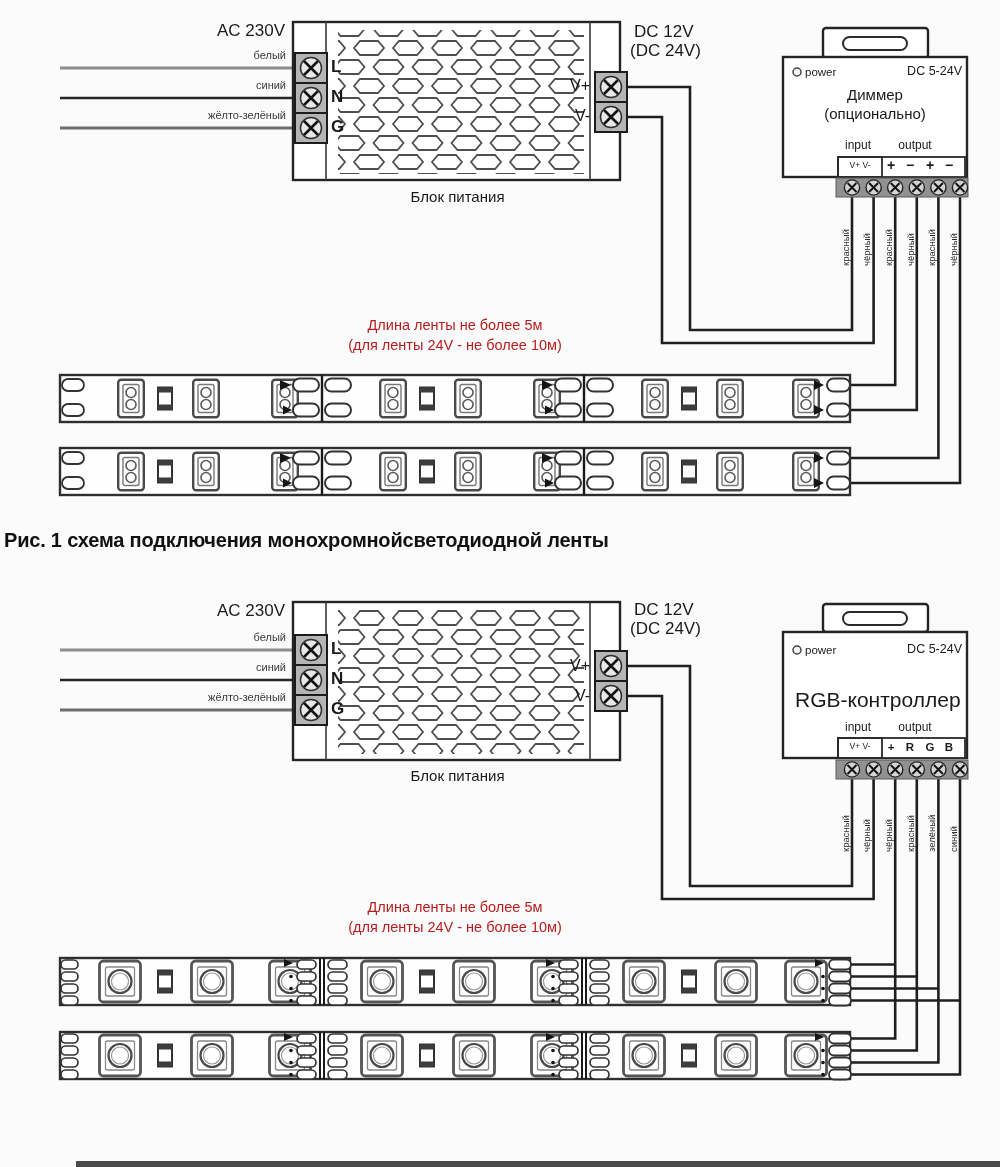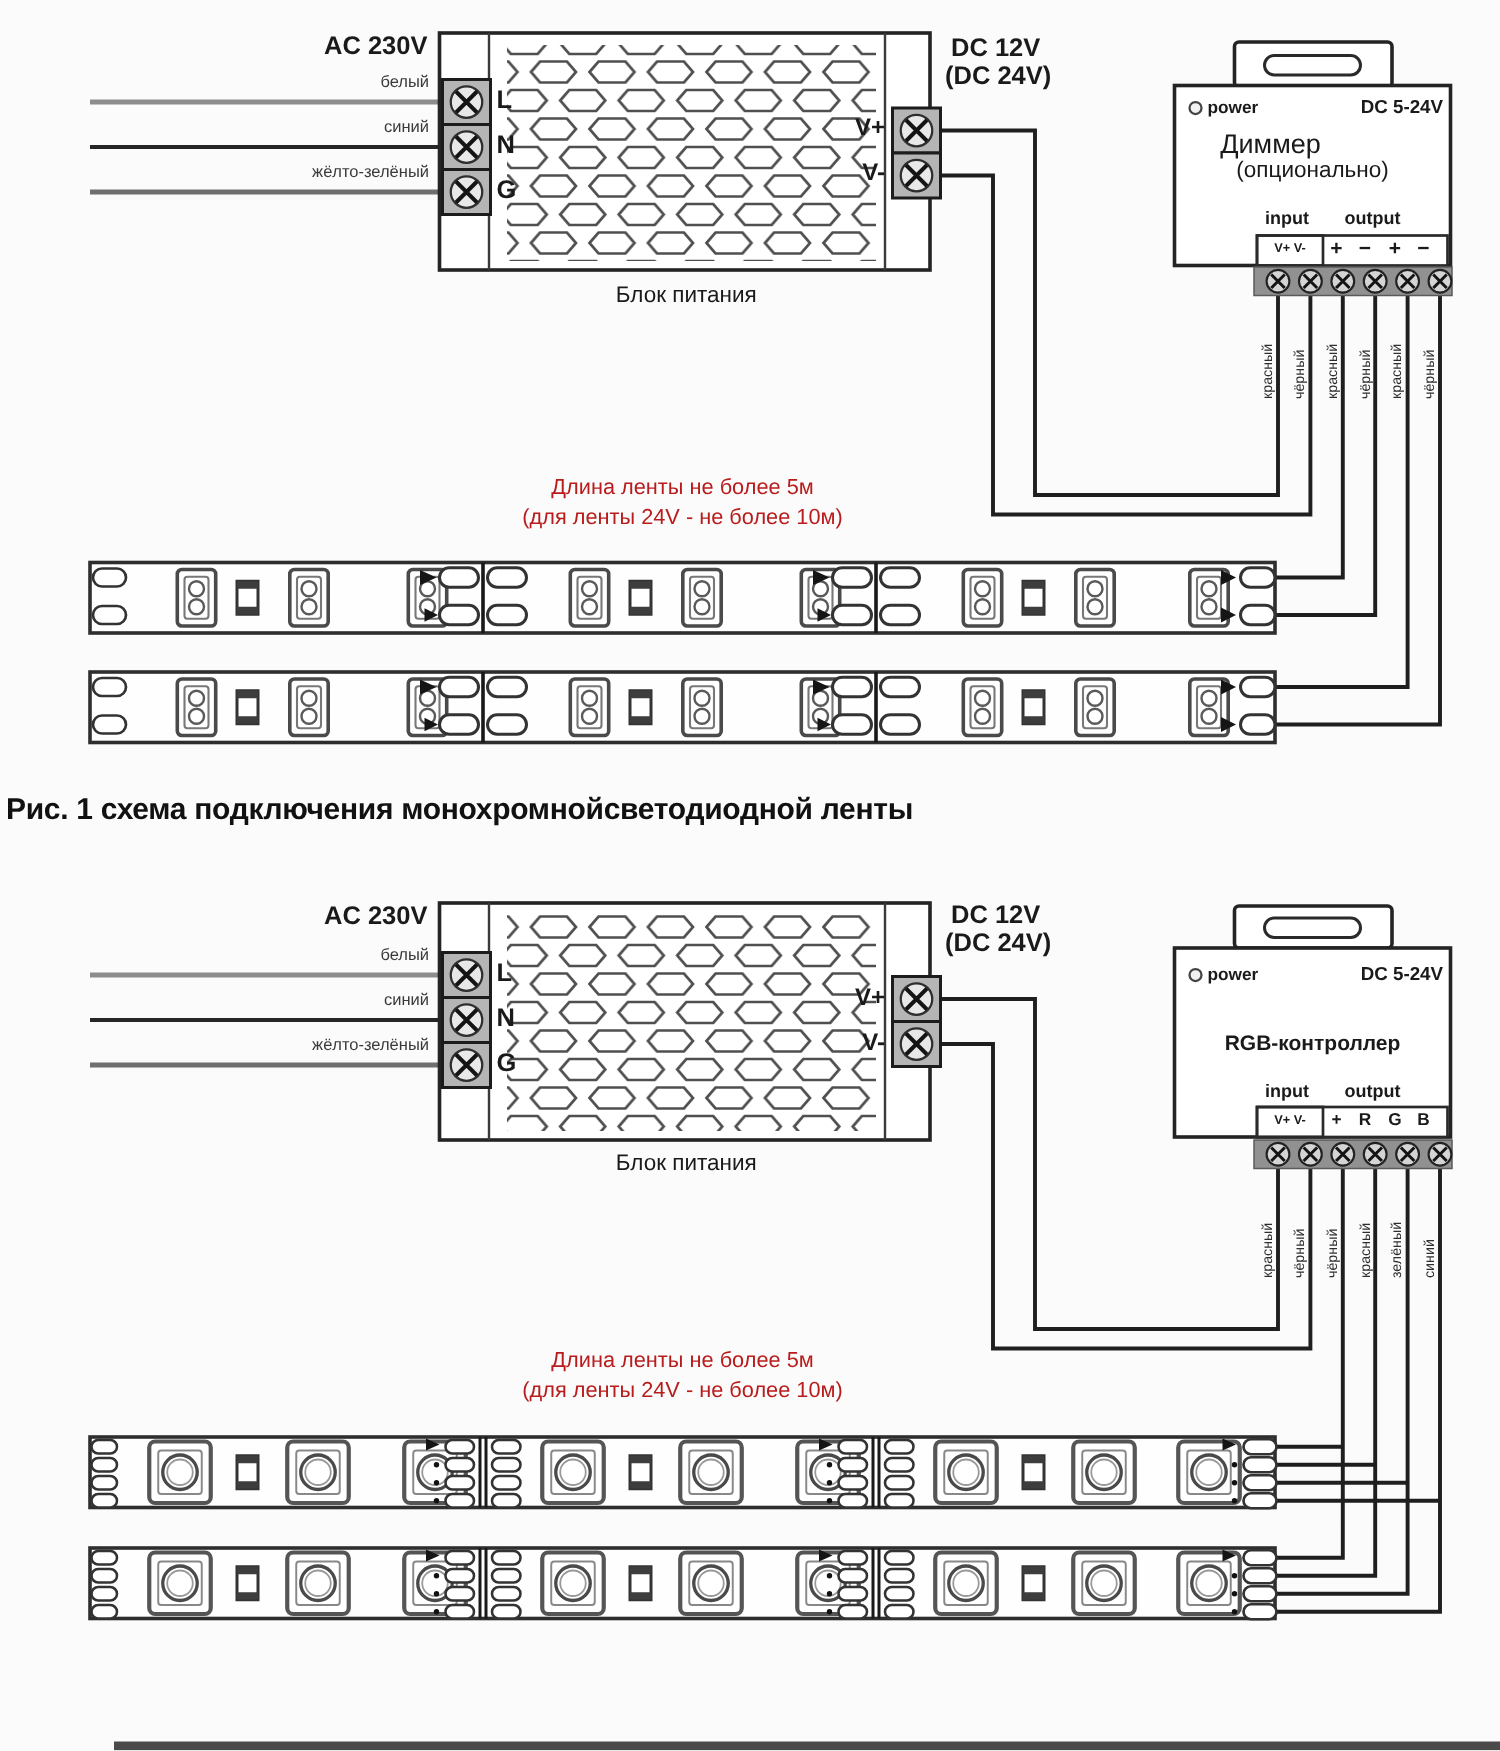--- a/index.html
+++ b/index.html
@@ -1,21 +1,21 @@
 <!DOCTYPE html>
 <html><head>
 <meta charset="utf-8">
 <style>
   html,body{margin:0;padding:0;background:#fff;}
   #canvas{position:relative;width:1000px;height:1167px;background:#fbfbfb;overflow:hidden;
           font-family:"Liberation Sans",sans-serif;}
   #art{position:absolute;left:0;top:0;}
   .lbl{position:absolute;color:#1a1a1a;white-space:nowrap;line-height:1.1;
        font-family:"Liberation Sans",sans-serif;}
-  .b{font-weight:bold;}
+  .b{font-weight:normal;}
   .ra{text-align:right;}
   .ctr{text-align:center;}
   .wirename{font-size:11px;color:#3a3a3a;}
   .termletter{font-size:17px;font-weight:bold;}
   .vlabel{position:absolute;writing-mode:vertical-rl;transform:rotate(180deg);
           font-size:9.5px;color:#2d2d2d;width:12px;overflow:hidden;
           font-family:"Liberation Sans",sans-serif;}
   .caption{font-size:20px;font-weight:bold;letter-spacing:-0.2px;color:#111;}
   .note{font-size:14.5px;color:#b91c1c;}
   .outsym{font-size:14px;font-weight:bold;width:18px;text-align:center;}
@@ -277,21 +277,21 @@
 <div class="lbl termletter" style="left:331px;top:58px;">L</div>
 <div class="lbl termletter" style="left:331px;top:88px;">N</div>
 <div class="lbl termletter" style="left:331px;top:118px;">G</div>
 <div class="lbl b ra" style="left:538px;top:77px;width:52px;font-size:16px;">V+</div>
 <div class="lbl b ra" style="left:538px;top:107px;width:52px;font-size:16px;">V-</div>
 <div class="lbl ctr" style="left:375px;top:189px;width:165px;font-size:15px;">Блок питания</div>
 <div class="lbl b" style="left:634px;top:23px;font-size:17px;">DC 12V</div>
 <div class="lbl b" style="left:630px;top:42px;font-size:17px;">(DC 24V)</div>
 <div class="lbl b" style="left:805px;top:66px;font-size:11.5px;">power</div>
 <div class="lbl b ra" style="left:878px;top:65px;width:84px;font-size:12.5px;">DC 5-24V</div>
-<div class="lbl ctr" style="left:767px;top:87px;width:160px;font-size:18px;">Диммер</div>
+<div class="lbl ctr" style="left:795px;top:87px;width:160px;font-size:15px;">Диммер</div>
 <div class="lbl ctr" style="left:795px;top:106px;width:160px;font-size:15px;">(опционально)</div>
 <div class="lbl b ctr" style="left:832px;top:139px;width:52px;font-size:12px;">input</div>
 <div class="lbl b ctr" style="left:889px;top:139px;width:52px;font-size:12px;">output</div>
 <div class="lbl b ctr" style="left:839px;top:161px;width:42px;font-size:8.5px;">V+ V-</div>
 <div class="lbl outsym" style="left:882px;top:158px;">+</div>
 <div class="lbl outsym" style="left:901px;top:158px;">−</div>
 <div class="lbl outsym" style="left:921px;top:158px;">+</div>
 <div class="lbl outsym" style="left:940px;top:158px;">−</div>
 <div class="vlabel" style="left:840px;top:202px;height:64px;">красный</div>
 <div class="vlabel" style="left:861px;top:202px;height:64px;">чёрный</div>
@@ -310,21 +310,21 @@
 <div class="lbl termletter" style="left:331px;top:640px;">L</div>
 <div class="lbl termletter" style="left:331px;top:670px;">N</div>
 <div class="lbl termletter" style="left:331px;top:700px;">G</div>
 <div class="lbl b ra" style="left:538px;top:657px;width:52px;font-size:16px;">V+</div>
 <div class="lbl b ra" style="left:538px;top:687px;width:52px;font-size:16px;">V-</div>
 <div class="lbl ctr" style="left:375px;top:768px;width:165px;font-size:15px;">Блок питания</div>
 <div class="lbl b" style="left:634px;top:601px;font-size:17px;">DC 12V</div>
 <div class="lbl b" style="left:630px;top:620px;font-size:17px;">(DC 24V)</div>
 <div class="lbl b" style="left:805px;top:644px;font-size:11.5px;">power</div>
 <div class="lbl b ra" style="left:878px;top:643px;width:84px;font-size:12.5px;">DC 5-24V</div>
-<div class="lbl ctr" style="left:795px;top:688px;width:160px;font-size:14px;font-weight:bold;">RGB-контроллер</div>
+<div class="lbl ctr" style="left:795px;top:688px;width:160px;font-size:21px;">RGB-контроллер</div>
 <div class="lbl b ctr" style="left:832px;top:721px;width:52px;font-size:12px;">input</div>
 <div class="lbl b ctr" style="left:889px;top:721px;width:52px;font-size:12px;">output</div>
 <div class="lbl b ctr" style="left:839px;top:742px;width:42px;font-size:8.5px;">V+ V-</div>
 <div class="lbl outsym2" style="left:882px;top:741px;">+</div>
 <div class="lbl outsym2" style="left:901px;top:741px;">R</div>
 <div class="lbl outsym2" style="left:921px;top:741px;">G</div>
 <div class="lbl outsym2" style="left:940px;top:741px;">B</div>
 <div class="vlabel" style="left:840px;top:784px;height:68px;">красный</div>
 <div class="vlabel" style="left:861px;top:784px;height:68px;">чёрный</div>
 <div class="vlabel" style="left:883px;top:784px;height:68px;">чёрный</div>

